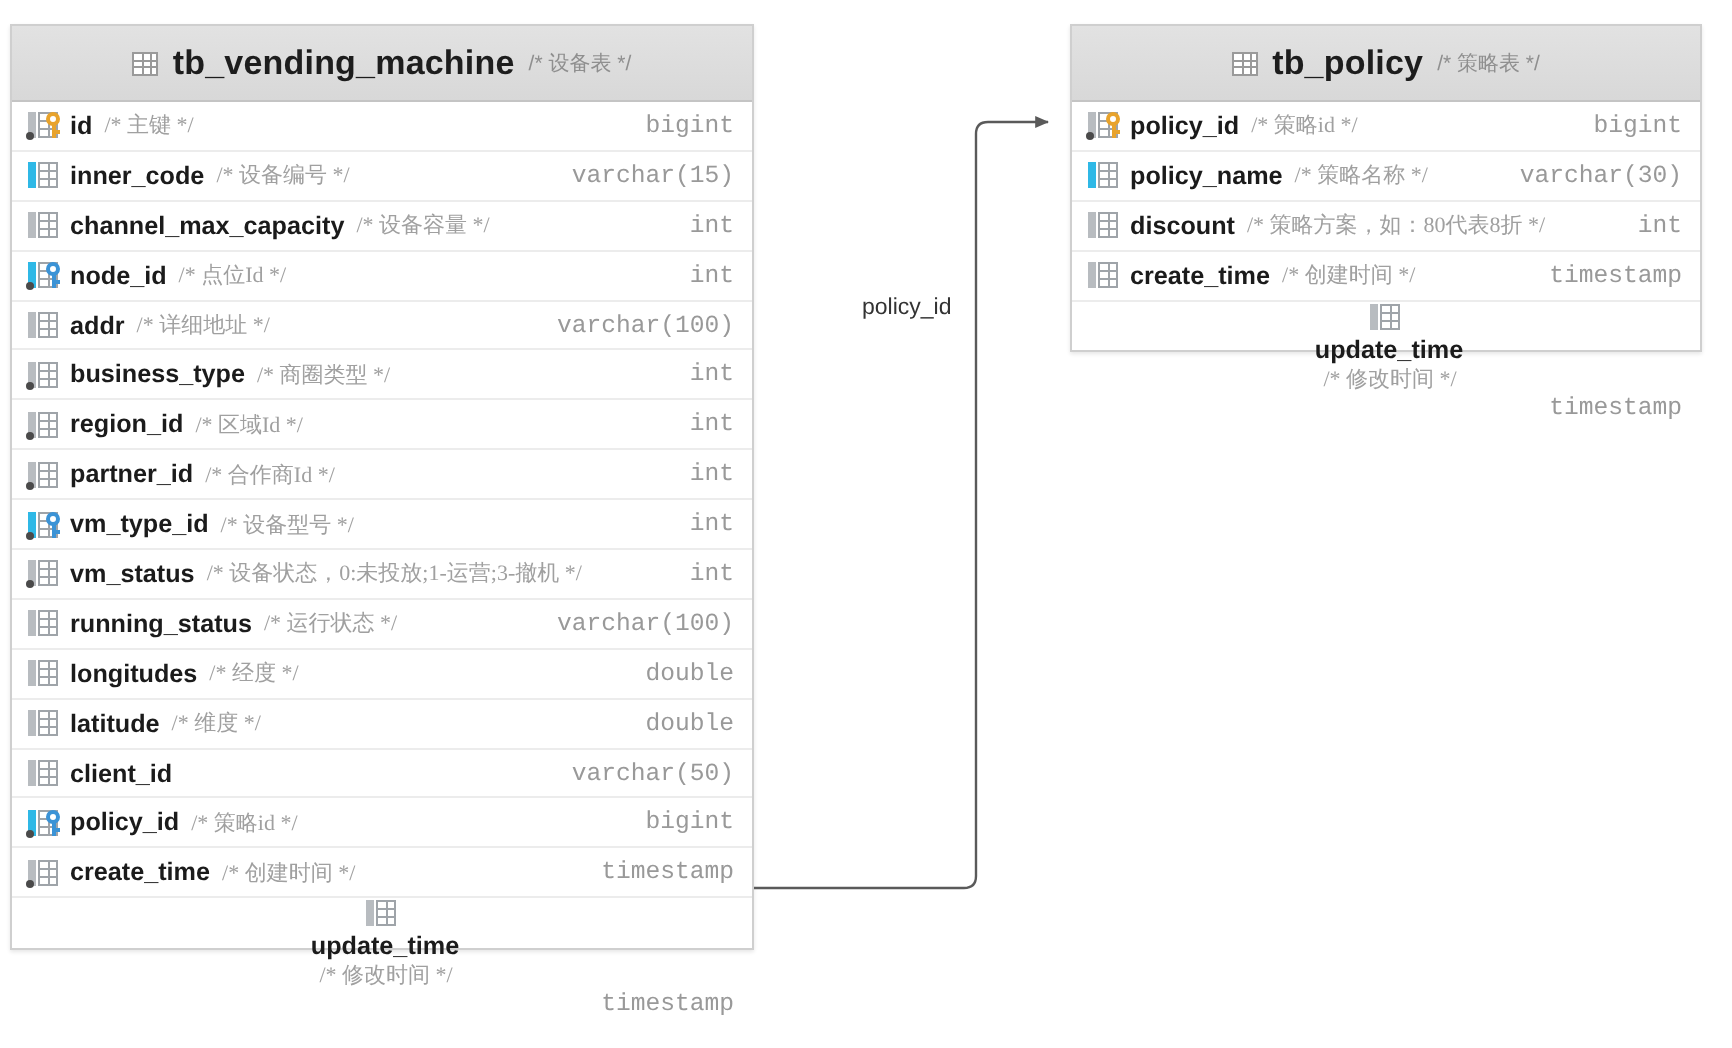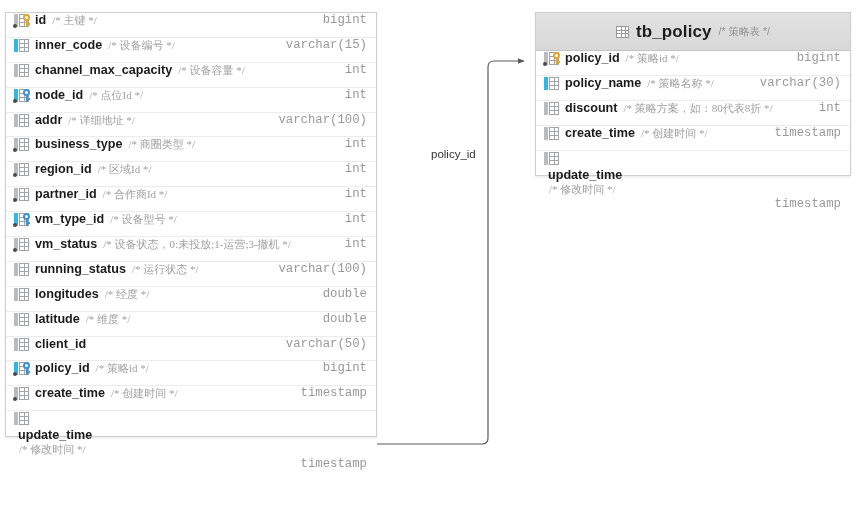--- a/index.html
+++ b/index.html
@@ -31,21 +31,21 @@
   .entity-title{
     font-size:17px;font-weight:bold;color:#1d1d1d;letter-spacing:.1px;
     white-space:nowrap;
   }
   .entity-comment{
     font-size:10.5px;color:#8f8f8f;font-weight:normal;white-space:nowrap;
   }
 
   .rows{display:block;}
   .row{
-    display:flex;
+    display:flex;align-items:center;
     height:24.9px;
     padding:0 9px 0 7px;
     box-sizing:border-box;
     border-bottom:1px solid #ececec;
     white-space:nowrap;
   }
   .row:last-child{border-bottom:none;flex-direction:column;}
   .col-name{
     font-size:12.6px;font-weight:bold;color:#1b1b1b;
     margin-left:5px;
@@ -124,20 +124,28 @@
   .rel-label{
     position:absolute;font-size:11.5px;color:#333333;white-space:nowrap;
   }
 </style>
 </head>
 <body>
 
 <div class="canvas">
 
   <div class="entity" id="ent-0" style="left:5px;top:12px;width:372px;">
+    <div class="entity-header">
+      <span class="hdr-icn">
+          <i></i>
+          <u></u>
+        </span>
+      <span class="entity-title">tb_vending_machine</span>
+      <span class="entity-comment">/* 设备表 */</span>
+    </div>
     <div class="rows">
         <div class="row">
           <span class="icn">
             <span class="bar"></span>
             <span class="grid">
               <span class="gline"></span>
             </span>
             <span class="key">
               <span class="kring"></span>
               <span class="kstem"></span>

